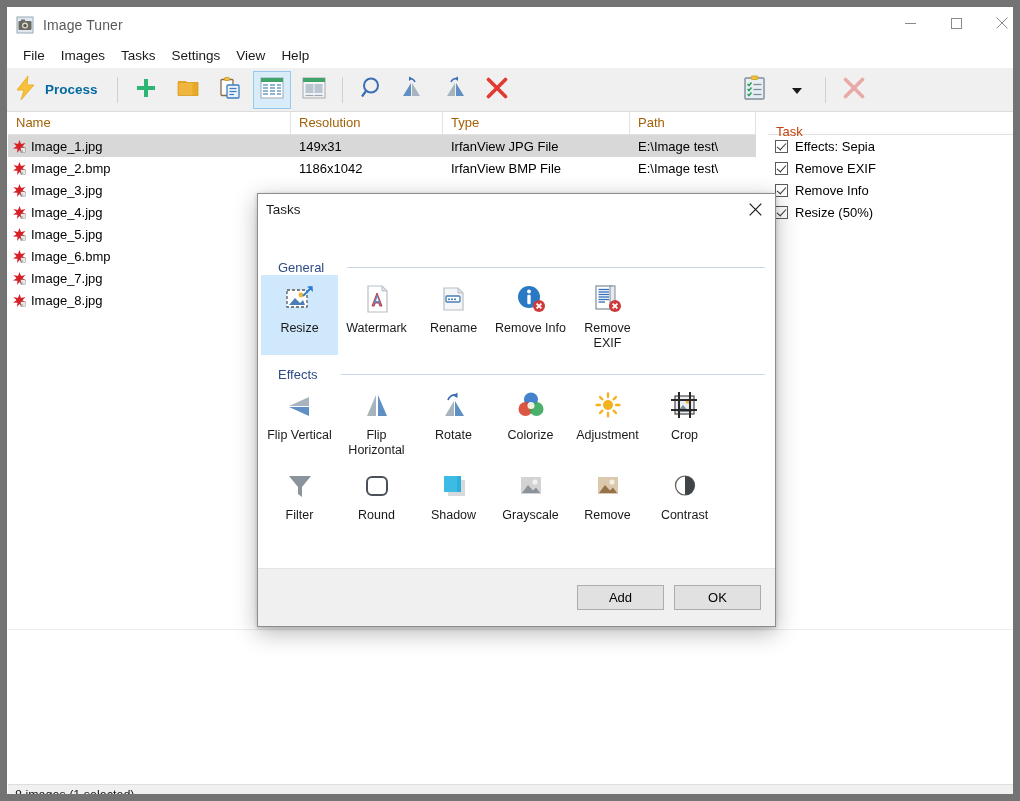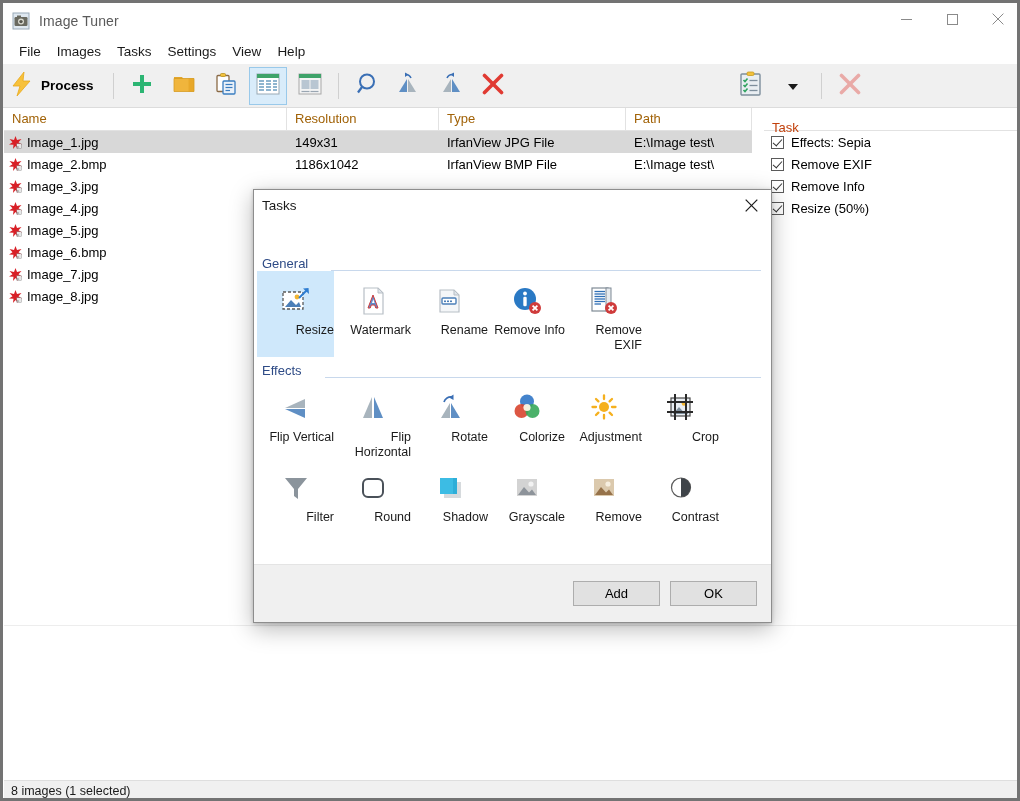--- a/index.html
+++ b/index.html
@@ -8,21 +8,21 @@
     margin: 0; padding: 0;
     width: 1020px; height: 801px;
     overflow: hidden;
     font-family: "Liberation Sans", sans-serif;
     background: #ffffff;
     -webkit-font-smoothing: antialiased;
   }
   #app {
     position: relative;
     width: 1020px; height: 801px;
-    border: 3px solid #737373;
+    border: 7px solid #737373;
     background: #ffffff;
     overflow: hidden;
   }
 
   
   .titlebar {
     position: absolute; left: 0; top: 0; width: 1018px; height: 36px;
     background: #ffffff;
     display: flex; align-items: center;
   }
@@ -56,21 +56,21 @@
     background: #f0f0f0;
     border-bottom: 1px solid #dcdcdc;
     display: flex; align-items: center;
   }
   .tb-btn {
     height: 38px; min-width: 38px;
     display: flex; align-items: center; justify-content: center;
     margin: 0 2px; position: relative;
   }
   .tb-process { padding: 0 10px 0 6px; gap: 8px; }
-  .tb-process .lbl { font-size: 13.5px; color: #000000; font-weight: bold; }
+  .tb-process .lbl { font-size: 13.5px; color: #0369a1; font-weight: bold; }
   .tb-sep {
     width: 1px; height: 26px; background: #d0d0d0; margin: 0 7px;
   }
   .tb-btn.active {
     background: #d9ecfa; border: 1px solid #99c9ea;
   }
   .tb-btn.disabled { opacity: .38; }
   .tb-caret {
     width: 16px; display: flex; align-items: center; justify-content: center;
   }
@@ -146,29 +146,29 @@
   .dlg-title {
     height: 30px; display: flex; align-items: center;
     font-size: 13.5px; color: #1a1a1a; padding-left: 8px;
   }
   .dlg-close {
     margin-left: auto; width: 40px; height: 28px;
     display: flex; align-items: center; justify-content: center; color: #1a1a1a;
   }
   .dlg-body { position: relative; height: 346px; }
   .group {
-    position: absolute; left: 8px; right: 10px;
-    display: flex; align-items: flex-end; gap: 23px;
+    position: absolute; left: 20px; right: 10px;
+    display: flex; align-items: center; gap: 23px;
   }
   .group .glabel { font-size: 13px; color: #2e4b86; white-space: nowrap; }
   .group .gline { flex: 1; height: 1px; background: #c8d8ec; }
 
   .tiles { position: absolute; display: flex; }
   .tile {
-    width: 77px; text-align: right; padding-top: 13px; padding-bottom: 4px;
+    width: 77px; text-align: center; padding-top: 7px; padding-bottom: 4px;
   }
   .tile.sel { background: #cfe8fb; }
   .tile .ticon {
     width: 34px; height: 34px; margin: 0 auto 5px auto; position: relative;
   }
   .tile .tlabel {
     font-size: 12.5px; color: #1a1a1a; line-height: 15px;
   }
 
   .dlg-footer {

